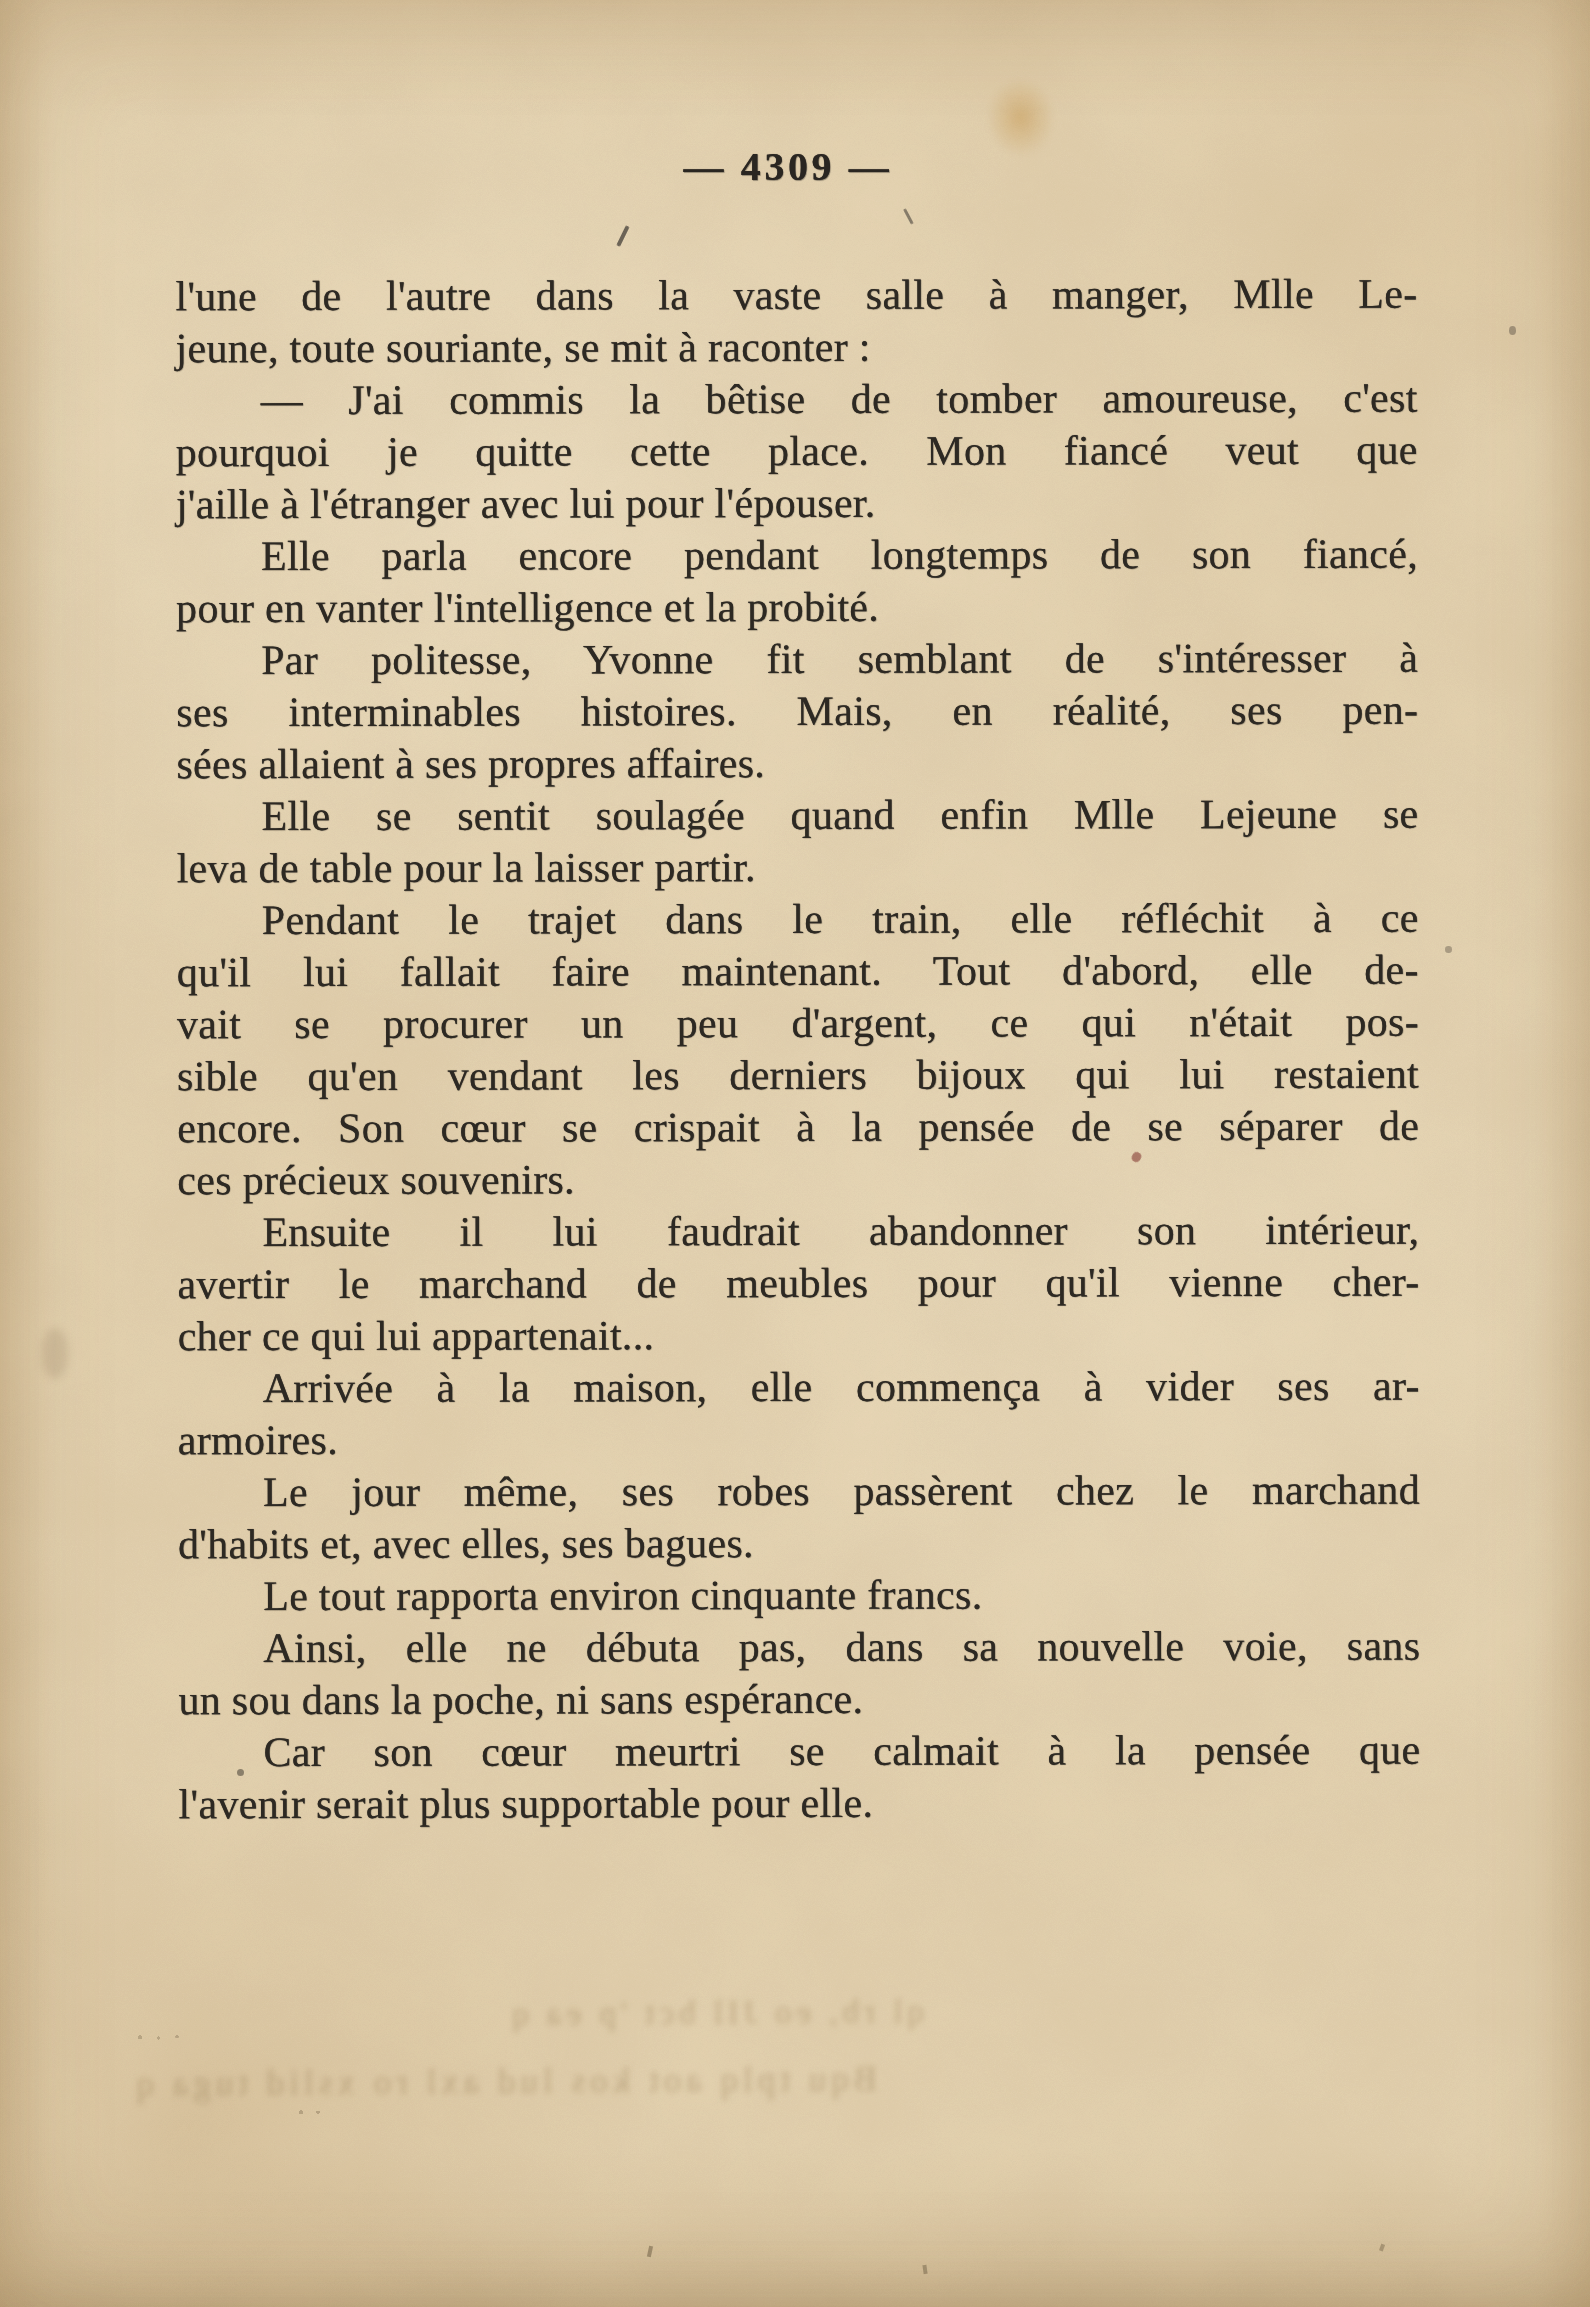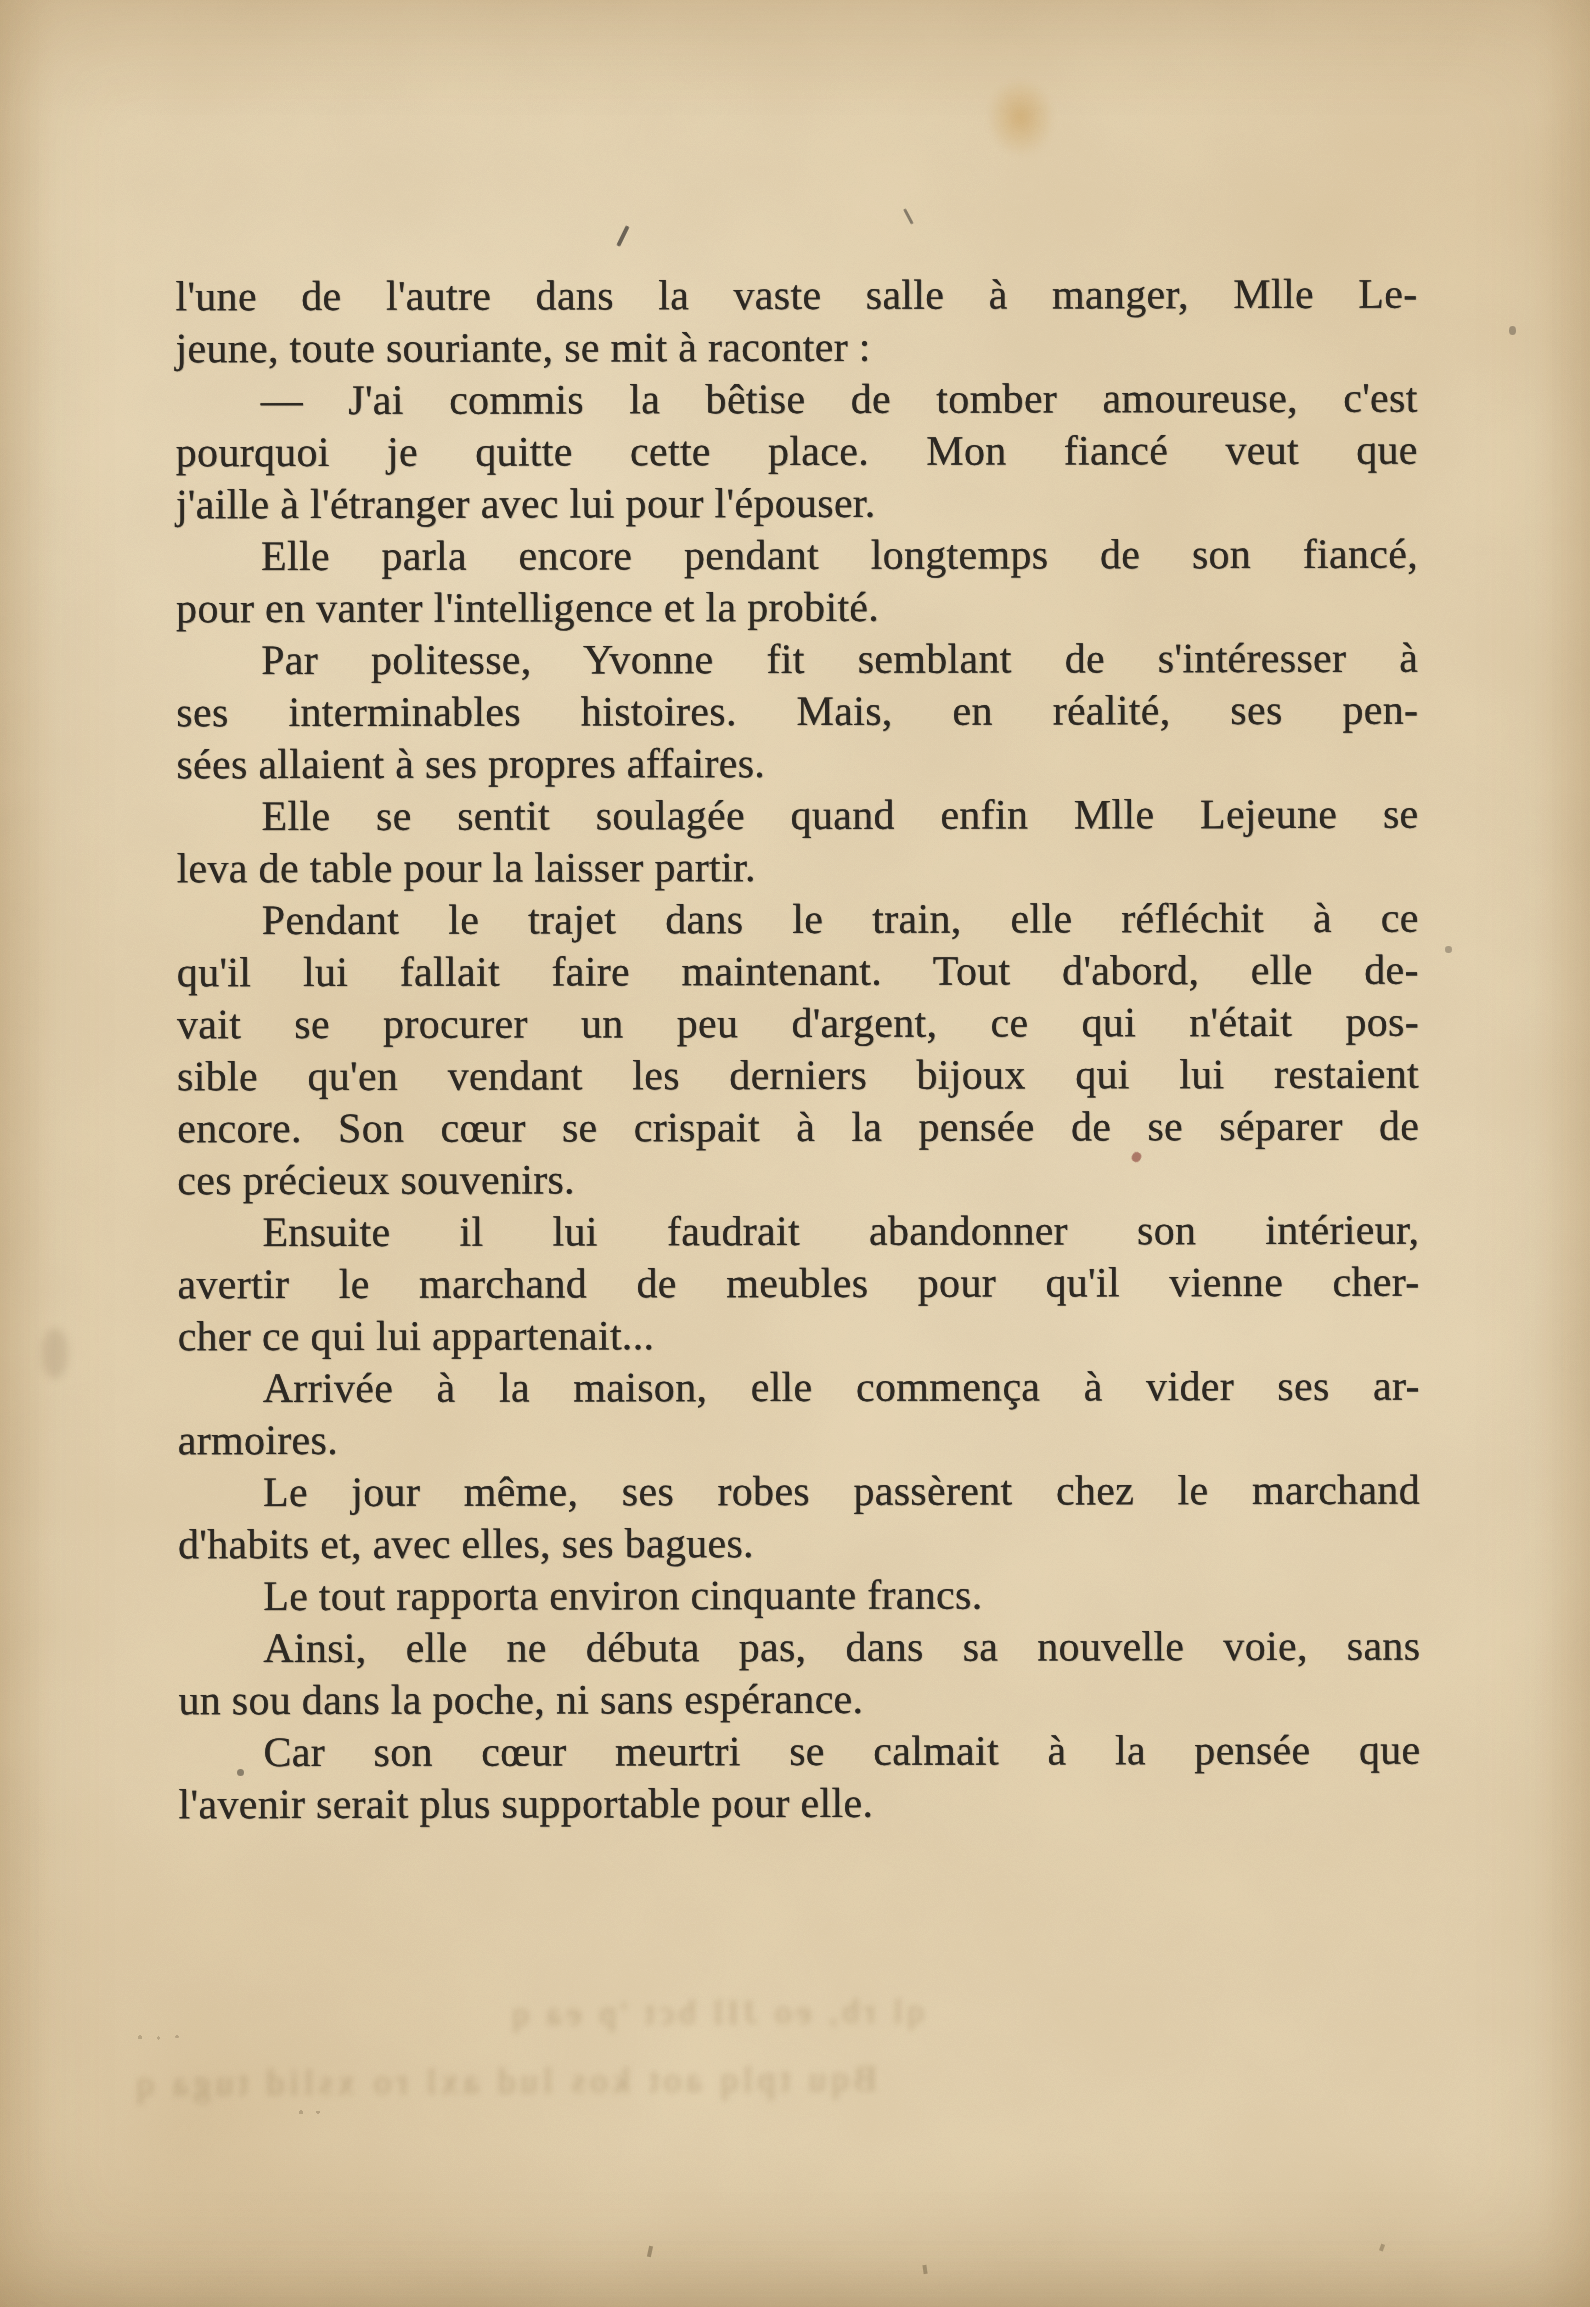--- a/index.html
+++ b/index.html
@@ -85,20 +85,21 @@
                               radial-gradient(circle 2.9px at 23px 4.3px, #6b5c42 60%, transparent 61%); }
   .tick-1 { top: 2246px; left: 648px;  width: 4.3px; height: 10.8px; background: #6b5c42; opacity: .5;  transform: rotate(12deg); filter: blur(0.6px); }
   .tick-2 { top: 2265px; left: 923px; width: 3.6px; height: 8.7px; background: #6b5c42; opacity: .45; transform: rotate(-8deg); filter: blur(0.6px); }
   .tick-3 { top: 2244px; left: 1380px; width: 3.6px; height: 7.2px; background: #6b5c42; opacity: .4;  transform: rotate(20deg); filter: blur(0.6px); }
 </style>
 </head>
 <body>
 
 <div class="page">
 
+  <div class="page-header">— 4309 —</div>
 
   <main class="text-block" id="text-block">
       <div class="line stretch">l'une de l'autre dans la vaste salle à manger, Mlle Le-</div>
       <div class="line">jeune, toute souriante, se mit à raconter :</div>
       <div class="line stretch indent">— J'ai commis la bêtise de tomber amoureuse, c'est</div>
       <div class="line stretch">pourquoi je quitte cette place. Mon fiancé veut que</div>
       <div class="line">j'aille à l'étranger avec lui pour l'épouser.</div>
       <div class="line stretch indent">Elle parla encore pendant longtemps de son fiancé,</div>
       <div class="line">pour en vanter l'intelligence et la probité.</div>
       <div class="line stretch indent">Par politesse, Yvonne fit semblant de s'intéresser à</div>

